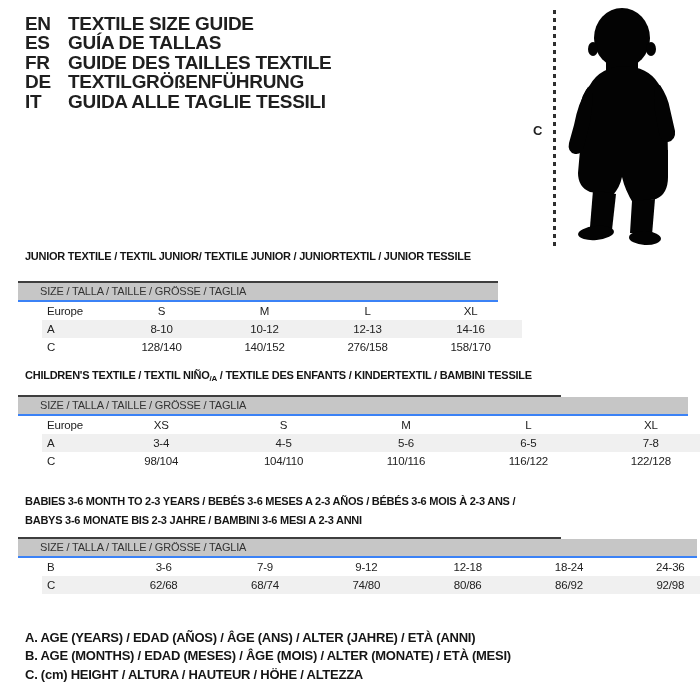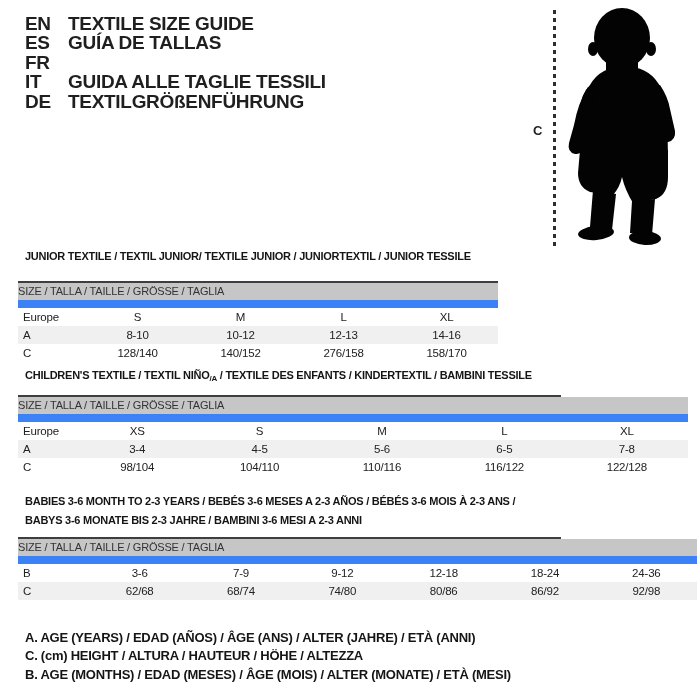--- a/index.html
+++ b/index.html
@@ -26,24 +26,24 @@
   .title3{top:492px;line-height:19px;}
   .sub{font-size:8px;vertical-align:-2px;}
 
   
   .tblock{position:absolute;}
   .t1{left:18px;top:281px;width:480px;}
   .t2{left:18px;top:395px;width:670px;}
   .t3{left:18px;top:537px;width:679px;}
   .top-border{height:2px;background:#3e3e3e;}
   .top-border.partial{width:543px;}
-  .size-bar{height:17px;background:#c6c6c6;border-bottom:8px solid #3b82f6;
-            font-size:11px;line-height:17px;padding-left:0;color:#333;
+  .size-bar{height:17px;background:#c6c6c6;border-bottom:2px solid #3b82f6;
+            font-size:11px;line-height:17px;padding-left:22px;color:#333;
             letter-spacing:-0.2px;white-space:nowrap;}
-  table{border-collapse:collapse;table-layout:fixed;width:100%;}
+  table{border-collapse:collapse;table-layout:fixed;width:100%;margin-left:24px;}
   td{font-size:11.5px;height:18px;padding:0;text-align:center;letter-spacing:-0.2px;
      color:#222;white-space:nowrap;overflow:hidden;}
   td.lbl{text-align:left;padding-left:5px;}
   tr.shaded{background:#f0f0f0;}
 
   
   .notes{position:absolute;left:25px;top:629px;font-weight:bold;font-size:13px;
          line-height:18.3px;letter-spacing:-0.25px;white-space:nowrap;color:#151515;}
 </style>
 </head>
@@ -55,28 +55,29 @@
     <div class="lang-row">
       <span class="code">EN</span>
       <span class="lbl">TEXTILE SIZE GUIDE</span>
     </div>
     <div class="lang-row">
       <span class="code">ES</span>
       <span class="lbl">GUÍA DE TALLAS</span>
     </div>
     <div class="lang-row">
       <span class="code">FR</span>
+      <span class="lbl">GUIDE DES TAILLES TEXTILE</span>
+    </div>
+    <div class="lang-row">
+      <span class="code">DE</span>
+      <span class="lbl">TEXTILGRÖßENFÜHRUNG</span>
     </div>
     <div class="lang-row">
       <span class="code">IT</span>
       <span class="lbl">GUIDA ALLE TAGLIE TESSILI</span>
-    </div>
-    <div class="lang-row">
-      <span class="code">DE</span>
-      <span class="lbl">TEXTILGRÖßENFÜHRUNG</span>
     </div>
   </div>
 
   <span class="c-label">C</span>
   <div class="dash-line"></div>
   <svg class="toddler" viewBox="0 0 132 246" aria-hidden="true">
     <g fill="#030303">
       <ellipse cx="62" cy="33" rx="28" ry="30"></ellipse>
       <ellipse cx="33" cy="44" rx="5" ry="7"></ellipse>
       <ellipse cx="91" cy="44" rx="5" ry="7"></ellipse>
@@ -209,17 +210,17 @@
         <td>80/86</td>
         <td>86/92</td>
         <td>92/98</td>
       </tr>
     </tbody>
       </table>
   </div>
 
   <div class="notes">
     <div>A. AGE (YEARS) / EDAD (AÑOS) / ÂGE (ANS) / ALTER (JAHRE) / ETÀ (ANNI)</div>
+    <div>B. AGE (MONTHS) / EDAD (MESES) / ÂGE (MOIS) / ALTER (MONATE) / ETÀ (MESI)</div>
     <div>C. (cm) HEIGHT / ALTURA / HAUTEUR / HÖHE / ALTEZZA</div>
-    <div>B. AGE (MONTHS) / EDAD (MESES) / ÂGE (MOIS) / ALTER (MONATE) / ETÀ (MESI)</div>
   </div>
 
 </div>
 
 </body></html>

